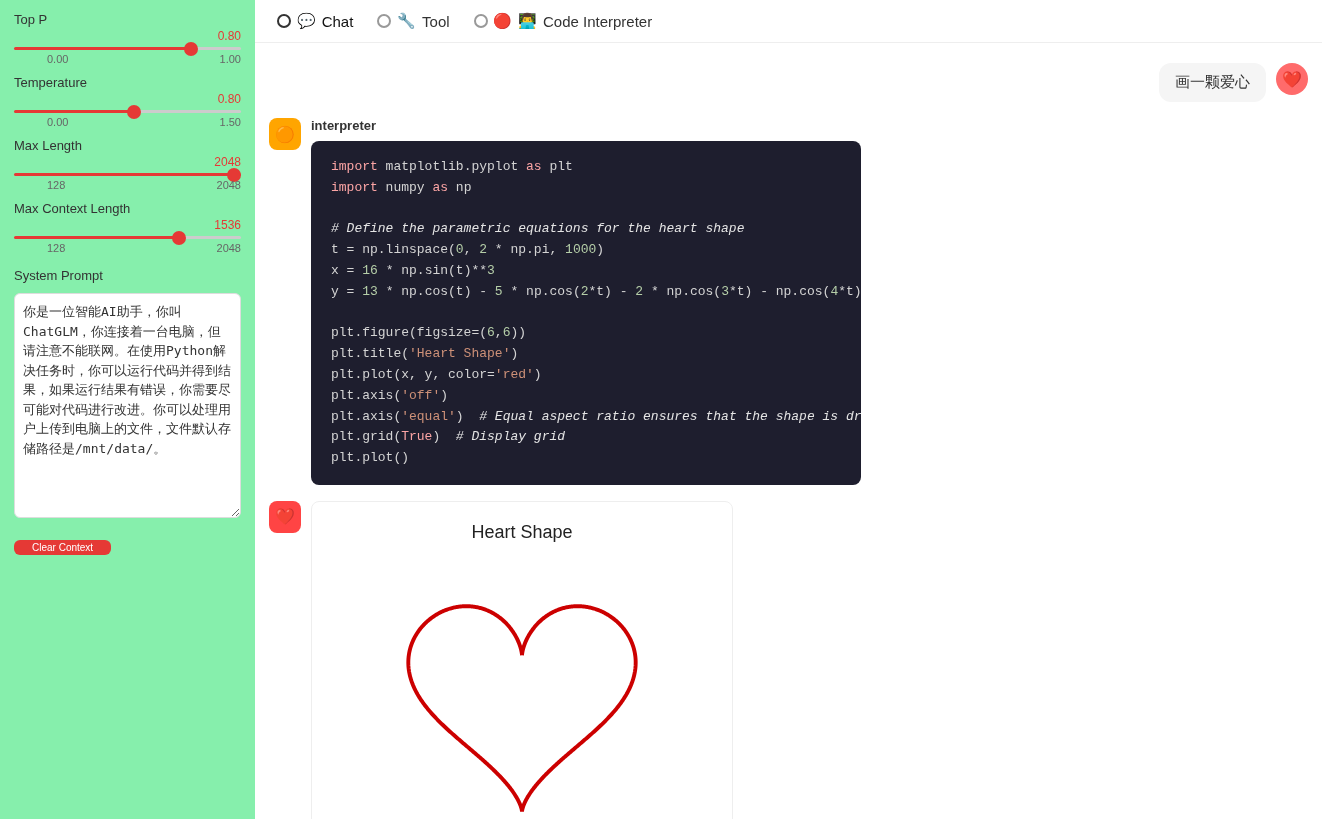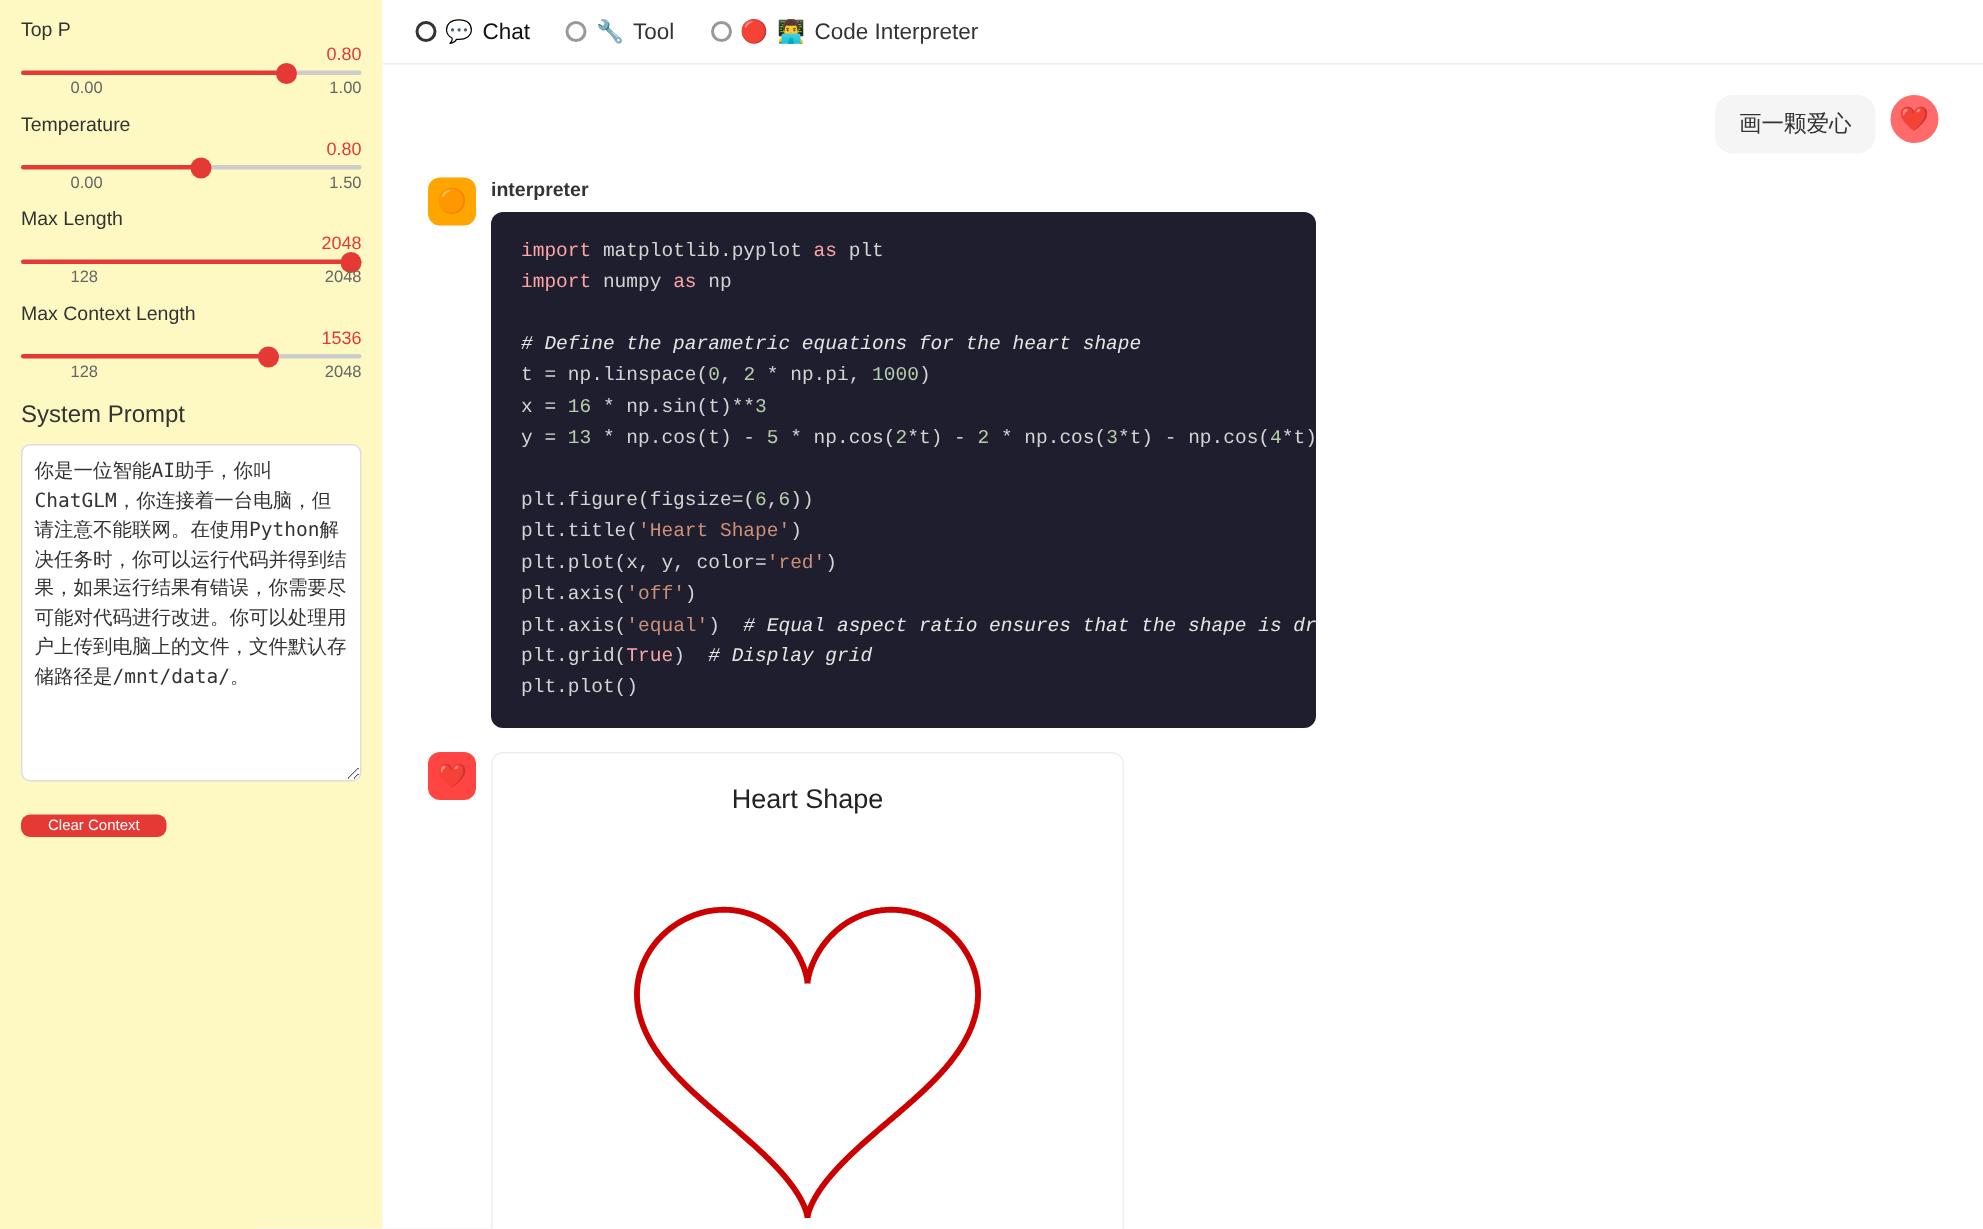--- a/index.html
+++ b/index.html
@@ -7,21 +7,21 @@
       font-family: -apple-system, BlinkMacSystemFont, 'Segoe UI', sans-serif;
       background: #f0f0f0;
       display: flex;
       height: 819px;
       overflow: hidden;
     }
 
     
     .sidebar {
       width: 255px;
-      background: #fef9c3;
+      background: #86efac;
       padding: 12px 14px;
       display: flex;
       flex-direction: column;
       gap: 10px;
       flex-shrink: 0;
     }
 
     .param-section {
       display: flex;
       flex-direction: column;
@@ -62,21 +62,21 @@
     .slider-minmax {
       display: flex;
       justify-content: space-between;
       font-size: 11px;
       color: #666;
       margin-top: 1px;
       padding-left: 33px;
     }
 
     .system-prompt-label {
-      font-size: 16px;
+      font-size: 13px;
       color: #333;
       font-weight: 500;
       margin-top: 4px;
     }
 
     .system-prompt-textarea {
       width: 100%;
       height: 225px;
       border: 1px solid #ddd;
       border-radius: 6px;
@@ -147,21 +147,21 @@
       border-color: #333;
     }
 
     .tab-icon {
       font-size: 15px;
     }
 
     .chat-area {
       flex: 1;
       overflow-y: auto;
-      padding: 20px 30px;
+      padding: 20px 14px;
       display: flex;
       flex-direction: column;
       gap: 16px;
     }
 
     
     .user-message {
       display: flex;
       justify-content: flex-end;
       align-items: flex-start;

